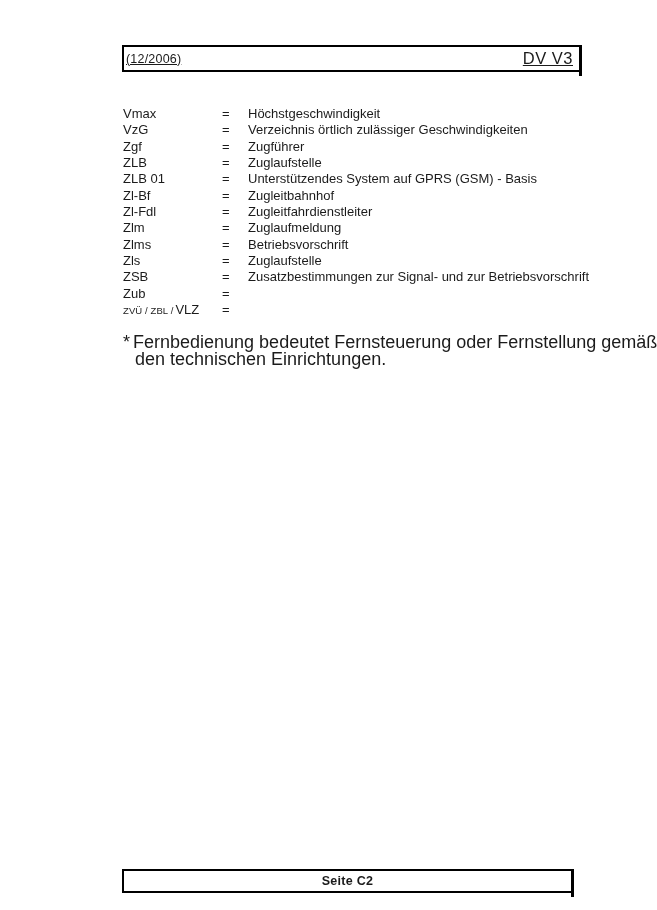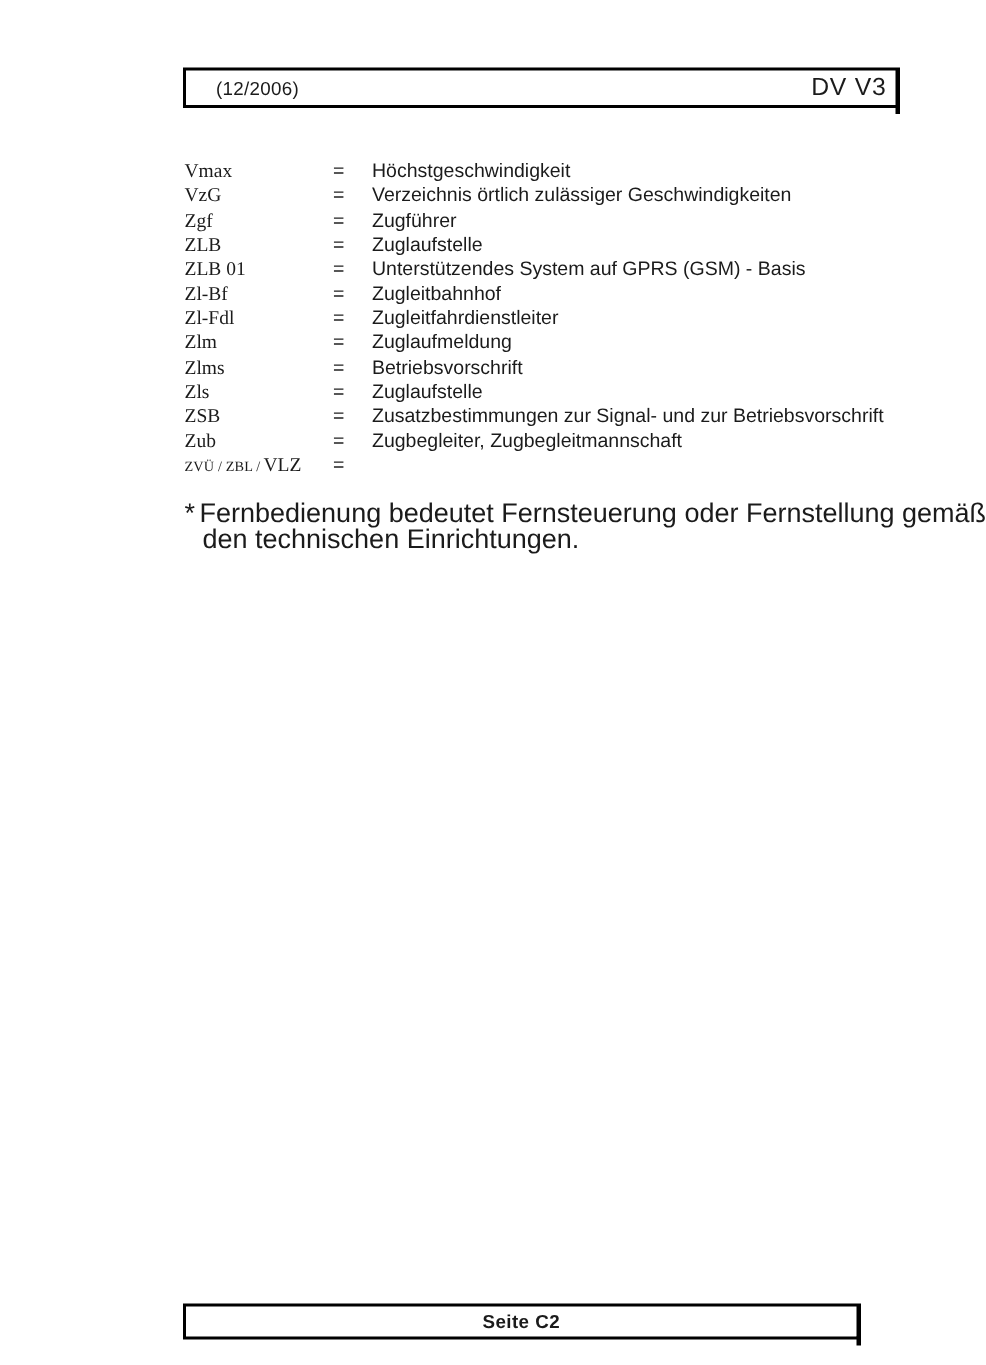--- a/index.html
+++ b/index.html
@@ -34,21 +34,22 @@
     width: 3px;
     height: 6px;
     background: #000;
   }
   .header-box {
     top: 45px;
     height: 23px;
     display: flex;
     justify-content: space-between;
     align-items: center;
-    padding: 0 6px 0 20px;
+    padding: 0 6px 0 2px;
+    text-decoration: underline;
   }
   .edition {
     font-size: 12.5px;
     letter-spacing: 0.2px;
   }
   .doc-title {
     font-size: 16.5px;
     letter-spacing: 0.5px;
   }
   .footer-box {
@@ -70,21 +71,20 @@
     top: 106px;
     font-size: 13px;
     line-height: 16.35px;
     white-space: nowrap;
   }
   .row { display: flex; }
   .abbr {
     display: inline-block;
     width: 99px;
     flex: 0 0 99px;
-    font-family: Liberation Serif, serif;
   }
   .eq {
     display: inline-block;
     width: 26px;
     flex: 0 0 26px;
   }
   .def { display: inline-block; }
   .small-text {
     font-size: 9.5px;
     letter-spacing: 0.1px;
@@ -177,21 +177,20 @@
 
     <div class="row">
       <span class="abbr">ZSB</span>
       <span class="eq">=</span>
       <span class="def">Zusatzbestimmungen zur Signal- und zur Betriebsvorschrift</span>
     </div>
 
     <div class="row">
       <span class="abbr">Zub</span>
       <span class="eq">=</span>
-      <span class="def">Zugbegleiter, Zugbegleitmannschaft</span>
     </div>
 
     <div class="row">
       <span class="abbr"><span class="small-text">ZVÜ / ZBL /</span><span>VLZ</span></span>
       <span class="eq">=</span>
     </div>
 
   </div>
 
   <div class="footnote">

